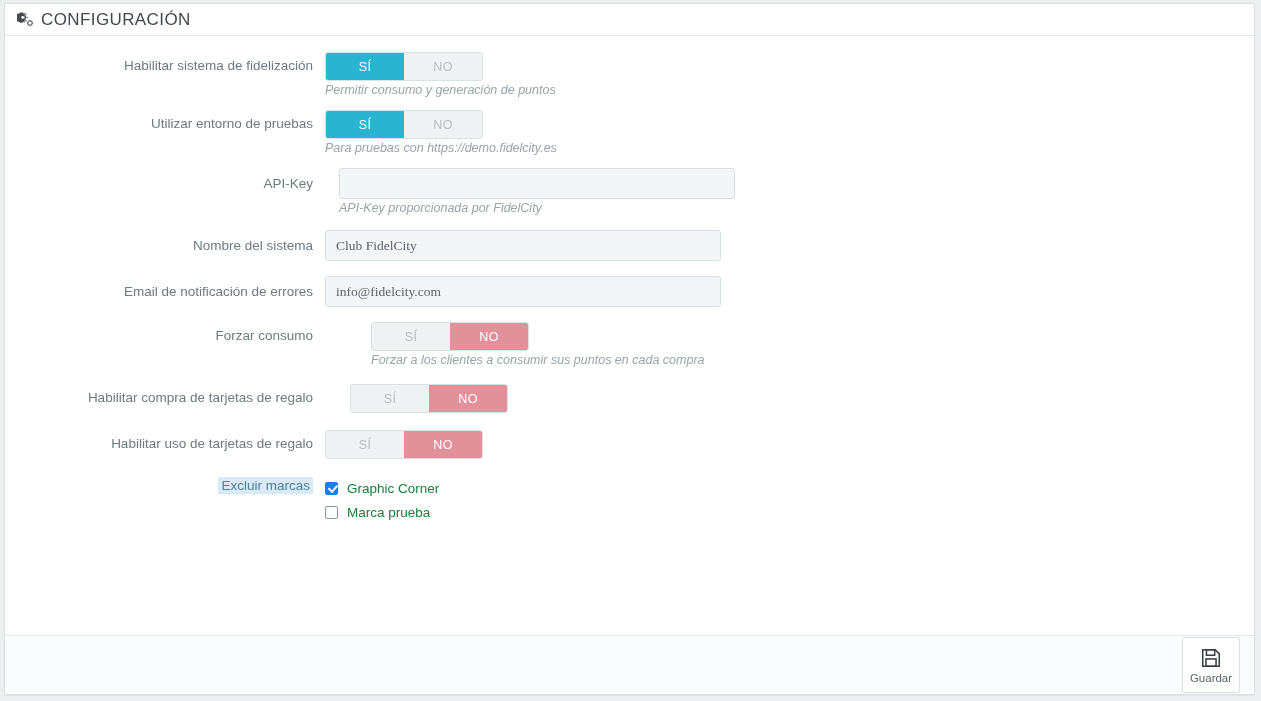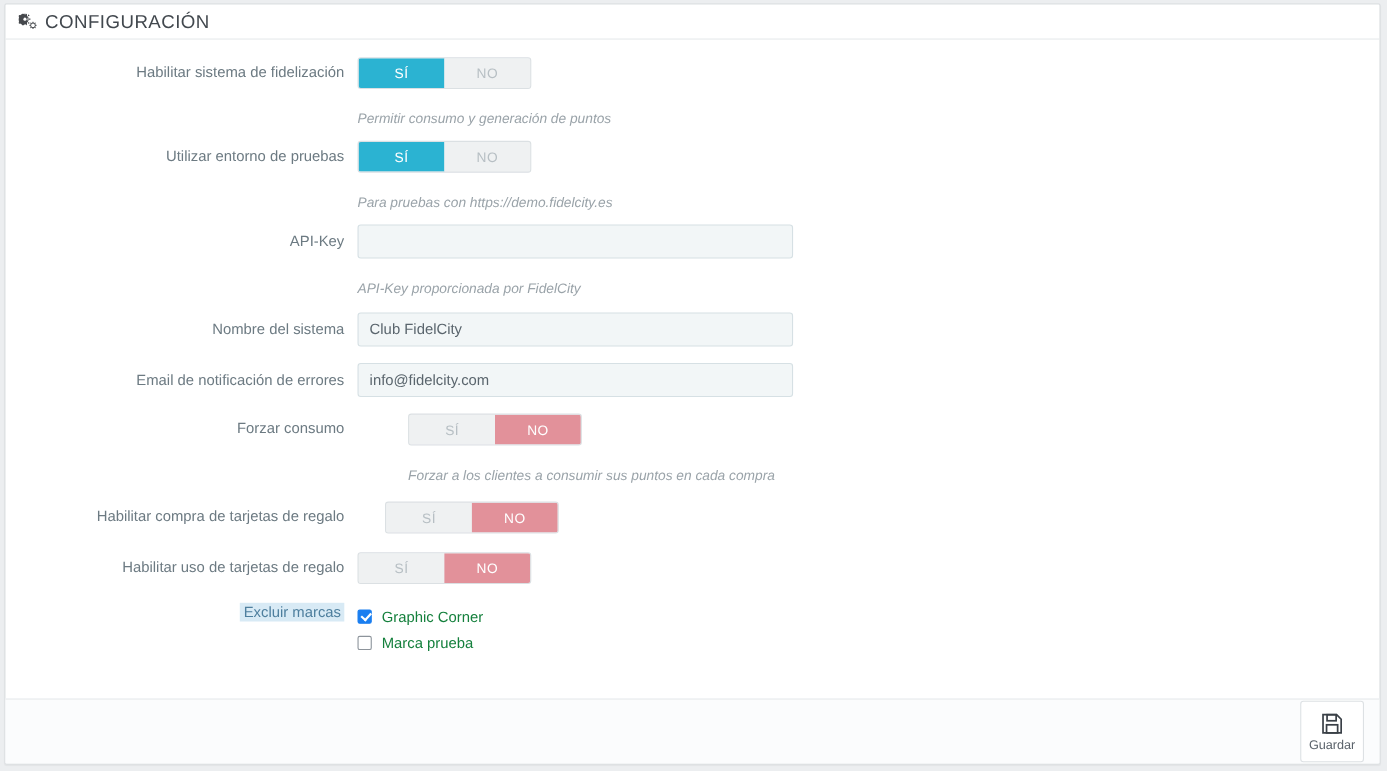--- a/index.html
+++ b/index.html
@@ -102,28 +102,28 @@
   .text-input {
     width: 396px;
     height: 31px;
     background: #f2f6f7;
     border: 1px solid #d6e0e4;
     border-radius: 3px;
     box-sizing: border-box;
     padding: 0 10px;
     font-size: 13.5px;
     color: #5a656d;
-    font-family: Liberation Sans, sans-serif;
+    font-family: Liberation Serif, serif;
     outline: none;
   }
   .help-text {
     font-style: italic;
     font-size: 12.5px;
     color: #9aa3a9;
-    margin-top: 19px;
+    margin-top: 1px;
     line-height: 16px;
   }
   
   .excl-label {
     width: 320px;
     text-align: right;
     padding-right: 12px;
     box-sizing: border-box;
     line-height: 18px;
   }
@@ -264,21 +264,21 @@
       <div class="form-label">Utilizar entorno de pruebas</div>
       <div class="form-control">
         <div class="switch">
           <div class="seg on-yes">SÍ</div>
           <div class="seg">NO</div>
         </div>
         <div class="help-text">Para pruebas con https://demo.fidelcity.es</div>
       </div>
     </div>
 
-    <div class="form-row" style="margin-bottom:14px;">
+    <div class="form-row" style="margin-bottom:14px;gap:14px;">
       <div class="form-label" style="line-height:31px;">API-Key</div>
       <div class="form-control">
         <input class="text-input" type="text" value="" placeholder="" style="">
         <div class="help-text">API-Key proporcionada por FidelCity</div>
       </div>
     </div>
 
     <div class="form-row" style="margin-bottom:15px;">
       <div class="form-label" style="line-height:31px;">Nombre del sistema</div>
       <div class="form-control">

